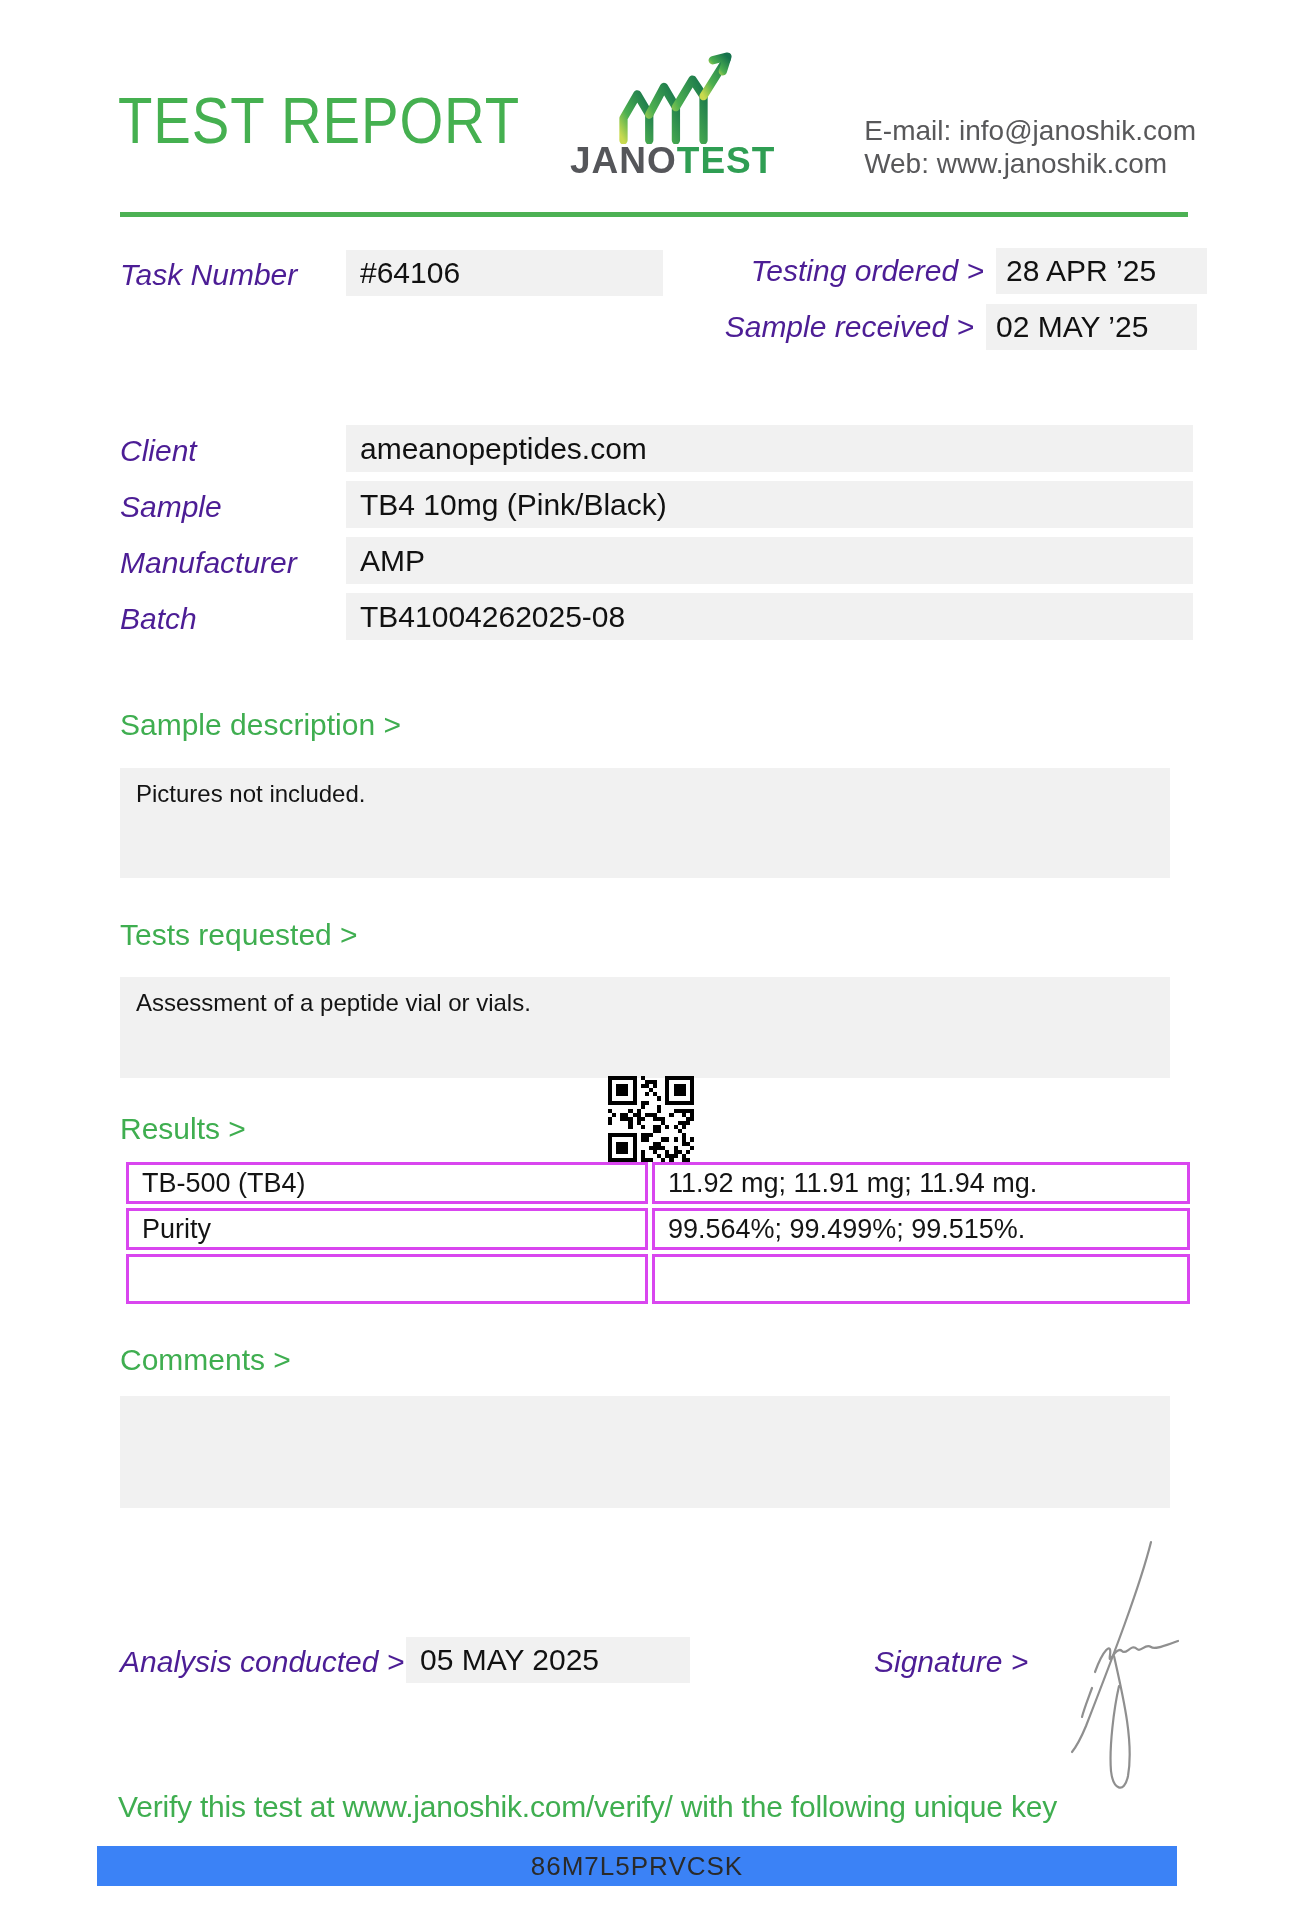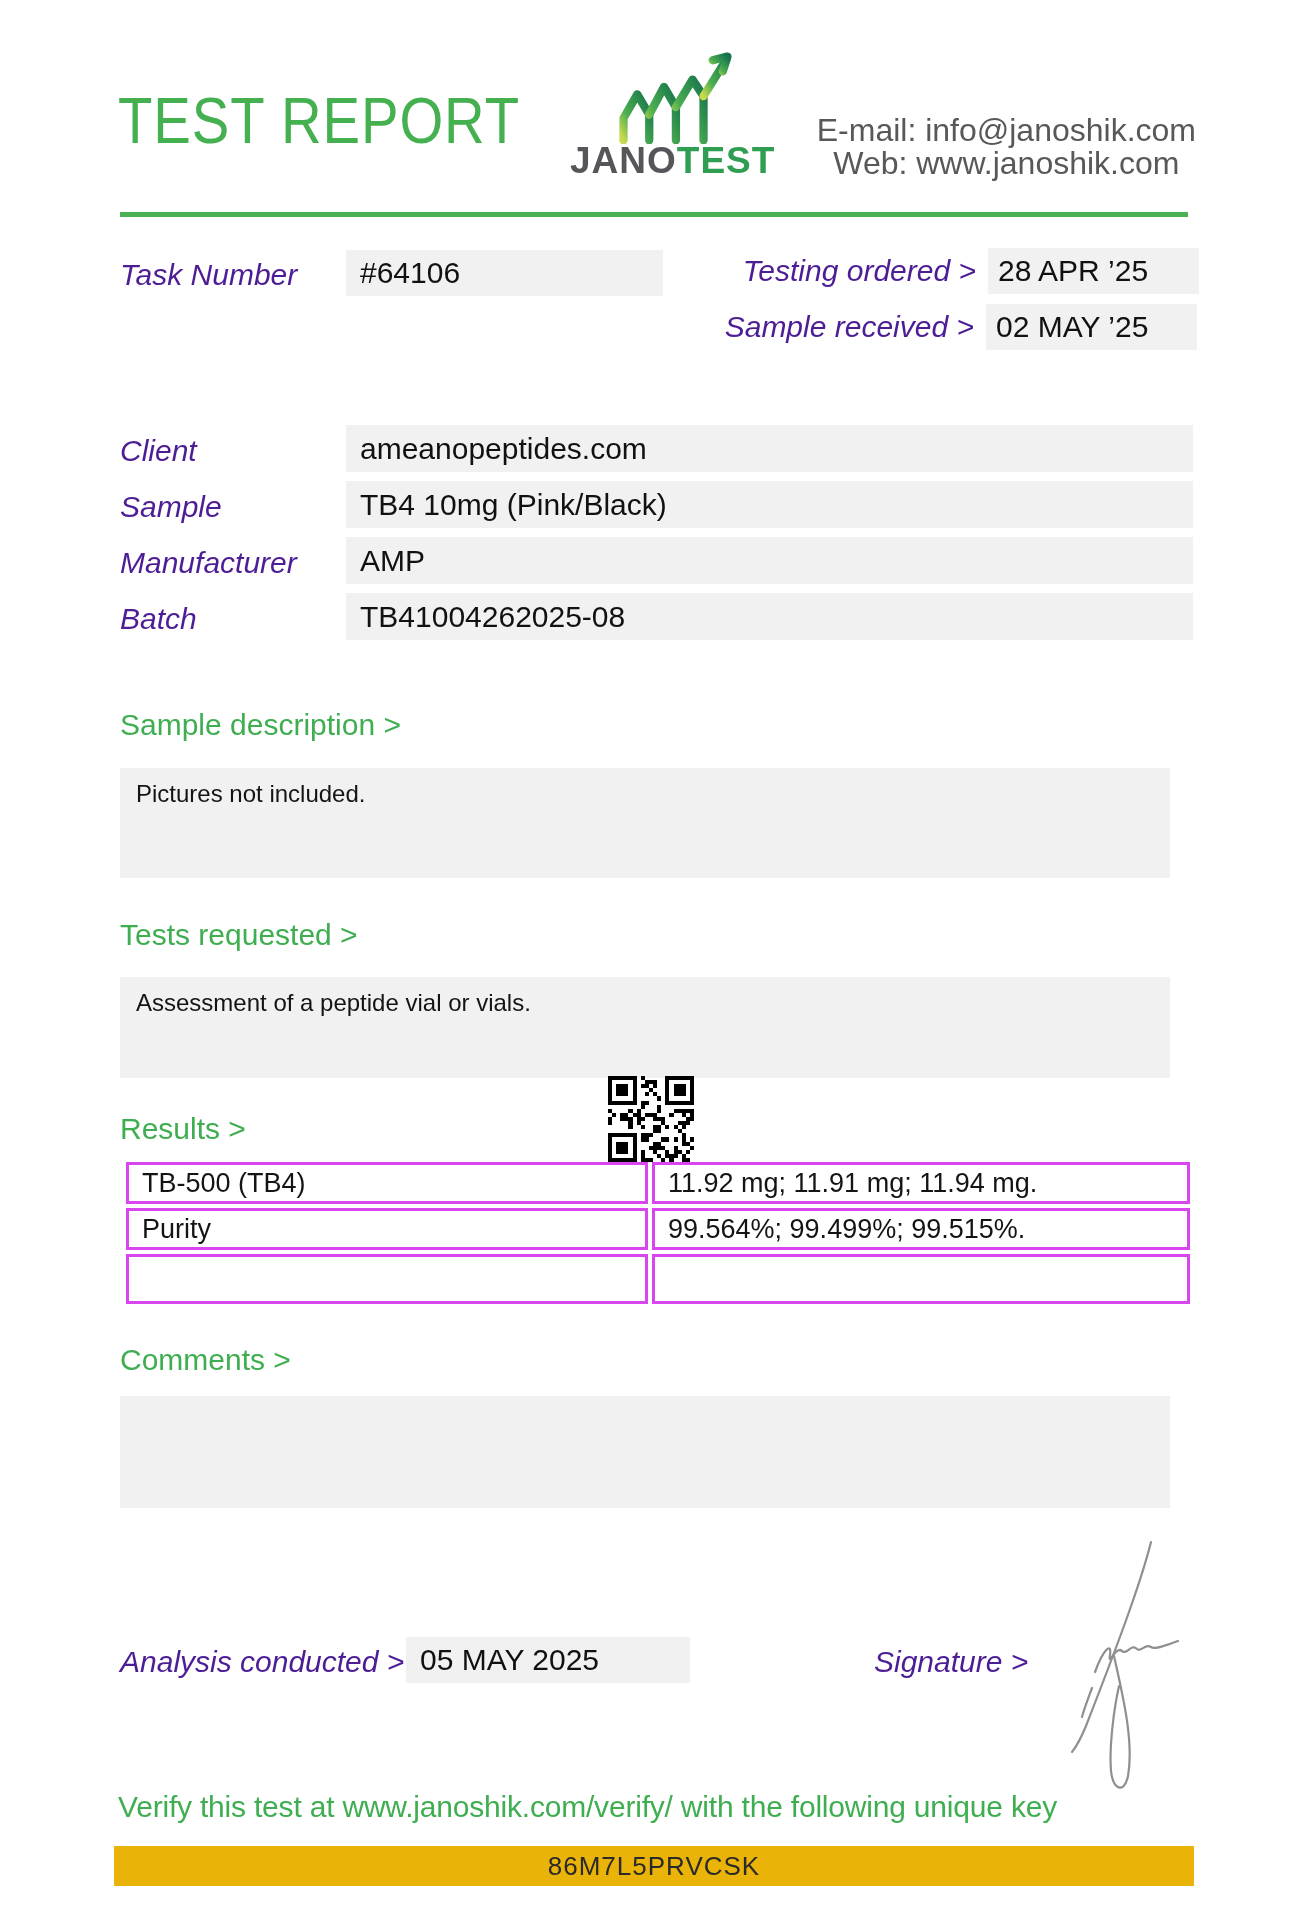--- a/index.html
+++ b/index.html
@@ -7,32 +7,32 @@
   body { font-family:"Liberation Sans", sans-serif; color:#1c1c1c; }
   .page { position:relative; width:1302px; height:1920px; background:#fff; overflow:hidden; }
 
   
   .title { position:absolute; left:118px; top:84px; font-size:64px; font-weight:400;
            color:#45b050; letter-spacing:1px; transform:scaleX(.88); transform-origin:left top; white-space:nowrap; }
   .logo-icon { position:absolute; left:610px; top:52px; }
   .wordmark { position:absolute; left:570px; top:140px; width:200px; text-align:center;
               font-size:37px; font-weight:700; letter-spacing:1px; white-space:nowrap; }
   .wm-gray { color:#55565a; } .wm-green { color:#2f9e53; }
-  .contact { position:absolute; right:106px; top:114px; text-align:center;
-             font-size:32px; color:#58585a; line-height:33px; }
+  .contact { position:absolute; right:106px; top:114px; text-align:left;
+             font-size:28px; color:#58585a; line-height:33px; }
 
   .rule { position:absolute; left:120px; top:212px; width:1068px; height:5px; background:#4cb154; }
 
   
   .green-label { color:#4c1d95; font-size:30px; white-space:nowrap;font-style:italic; }
   .task-label { position:absolute; left:120px; top:258px; }
   .gbox { background:#f1f1f1; color:#111; font-size:30px; display:flex; align-items:center; padding-left:14px; white-space:nowrap; }
   .task-box { position:absolute; left:346px; top:250px; width:317px; height:46px; }
   .meta-right { position:absolute; display:flex; align-items:center; gap:12px; }
-  .mr1 { top:248px; right:103px;margin-left:22px; } .mr2 { top:304px; right:105px; }
+  .mr1 { top:248px; right:95px;margin-left:22px; } .mr2 { top:304px; right:105px; }
   .meta-right .gbox { width:211px; height:46px; padding-left:10px; }
 
   
   .drow-label { position:absolute; left:120px; }
   .drow-box { position:absolute; left:346px; width:847px; height:47px; }
 
   
   .sec-head { position:absolute; left:120px; font-size:30px; color:#3fae50; white-space:nowrap; }
   .sec-box { position:absolute; left:120px; width:1050px; background:#f1f1f1;
              font-size:24px; color:#141414; padding:12px 16px; }
@@ -48,22 +48,22 @@
 
   .qr { position:absolute; left:608px; top:1076px; width:86px; height:86px; }
 
   
   .analysis-label { position:absolute; left:120px; top:1645px; }
   .analysis-box { position:absolute; left:406px; top:1637px; width:284px; height:46px; }
   .sig-label { position:absolute; left:874px; top:1645px; }
   .signature { position:absolute; left:1048px; top:1538px; }
   .verify { position:absolute; left:118px; top:1790px; font-size:30px; color:#3fae50;
             letter-spacing:-0.2px; white-space:nowrap; }
-  .keybar { position:absolute; left:114px; top:1846px; width:1080px; height:40px;
-            background:#eab308; display:flex; align-items:center; justify-content:center;
+  .keybar { position:absolute; left:97px; top:1846px; width:1080px; height:40px;
+            background:#3b82f6; display:flex; align-items:center; justify-content:center;
             font-size:26px; color:#2a2a2a; letter-spacing:1px; }
 </style>
 </head>
 <body>
 
 <div class="page">
 
   <div class="title">TEST REPORT</div>
 
   <svg class="logo-icon" width="130" height="92" viewBox="0 0 140 100">

